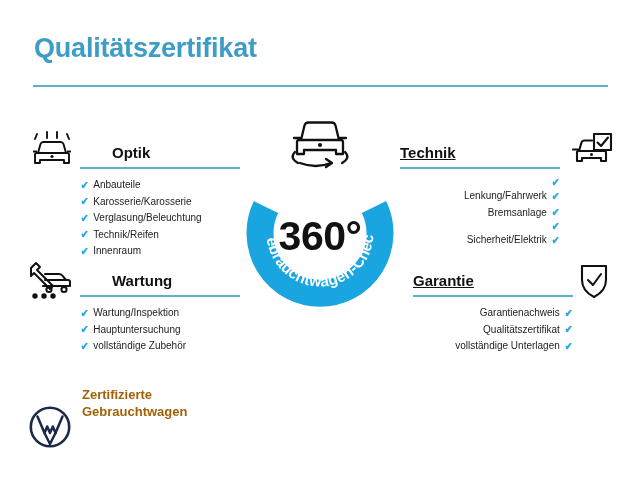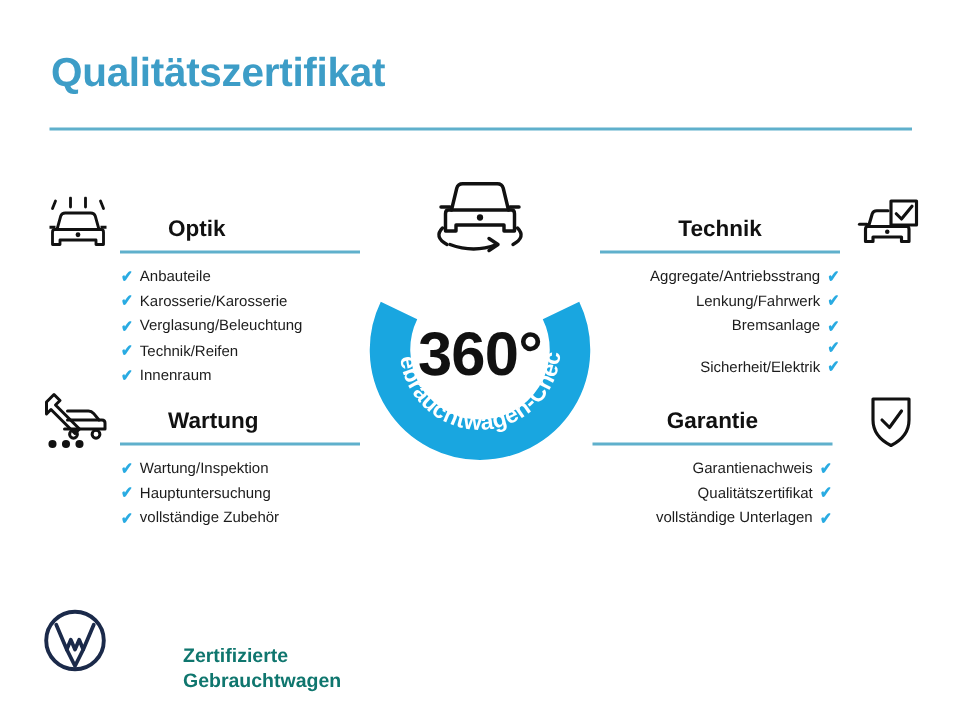--- a/index.html
+++ b/index.html
@@ -87,30 +87,30 @@
     display: inline-block;
     transform: scaleX(0.85);
   }
 
   
   .side-left .section-title { text-align: left; margin-left: 32px; }
   .side-left .item { justify-content: flex-start; }
   .side-left .section-rule { left: 0; }
 
   
-  .side-right .section-title { text-align: center; }
+  .side-right .section-title { text-align: left; text-decoration: underline; }
   .side-right .items { text-align: right; }
   .side-right .item { justify-content: flex-end; }
   .side-right .section-rule { right: 0; left: auto; }
 
   
   #sec-optik   { left: 80px;  top: 143px; width: 160px; }
   #sec-wartung { left: 80px;  top: 271px; width: 160px; }
   #sec-technik { left: 400px; top: 143px; width: 160px; }
-  #sec-garantie{ left: 395px; top: 271px; width: 160px; }
+  #sec-garantie{ left: 413px; top: 271px; width: 160px; }
 
   #sec-optik .section-rule,
   #sec-wartung .section-rule,
   #sec-technik .section-rule,
   #sec-garantie .section-rule { width: 160px; }
 
   
   .sec-icon {
     position: absolute;
     width: 46px;
@@ -157,27 +157,26 @@
   .vw-logo {
     position: absolute;
     left: 29px;
     top: 406px;
     width: 42px;
     height: 42px;
   }
   .vw-text {
     position: absolute;
     left: 82px;
-    top: 428px;
+    top: 386px;
     font-size: 13px;
     font-weight: bold;
     line-height: 17px;
-    color: #0f766e;
+    color: #a16207;
     white-space: nowrap;
-    margin-left: 40px;
   }
 </style>
 </head>
 <body>
 
 <div class="page">
 
   <div class="title">Qualitätszertifikat</div>
   <div class="title-rule"></div>
 
@@ -320,21 +319,20 @@
     </ul>
   </div>
 
   <div class="section side-right" id="sec-technik">
     <div class="section-head">
       <div class="section-title">Technik</div>
       <div class="section-rule"></div>
     </div>
     <ul class="items">
       <li class="item">
-          <span>Aggregate/Antriebsstrang</span>
           <span class="chk">✔</span>
         </li>
       <li class="item">
           <span>Lenkung/Fahrwerk</span>
           <span class="chk">✔</span>
         </li>
       <li class="item">
           <span>Bremsanlage</span>
           <span class="chk">✔</span>
         </li>

